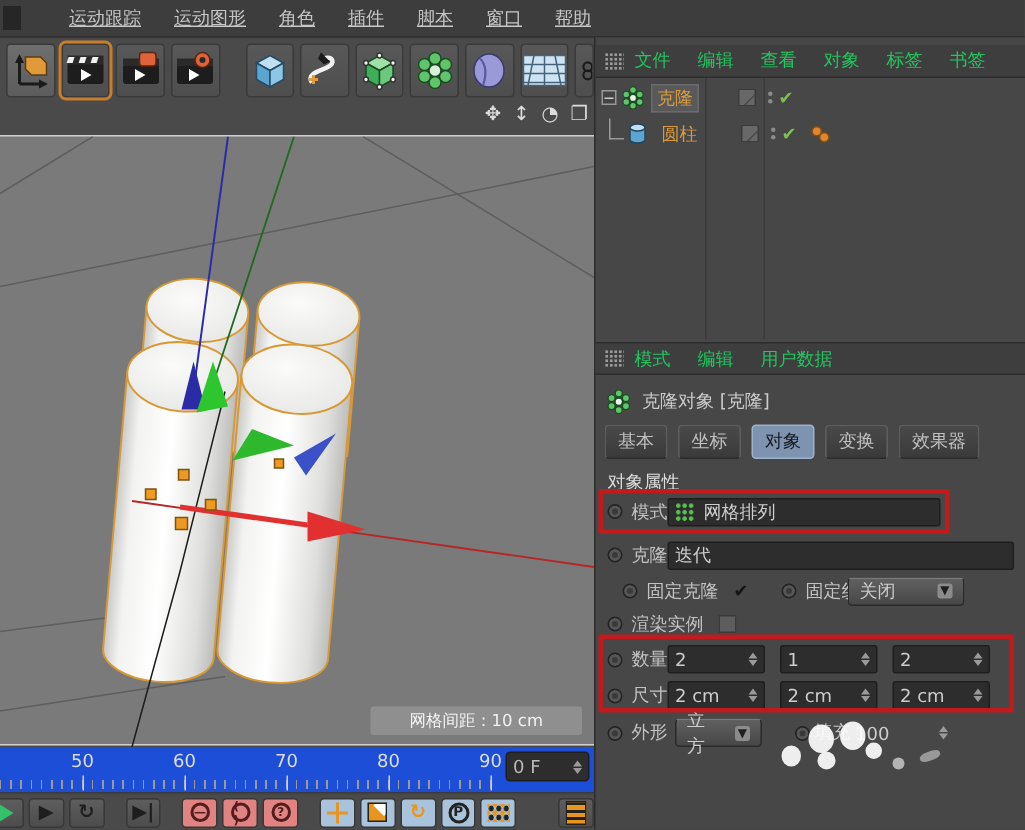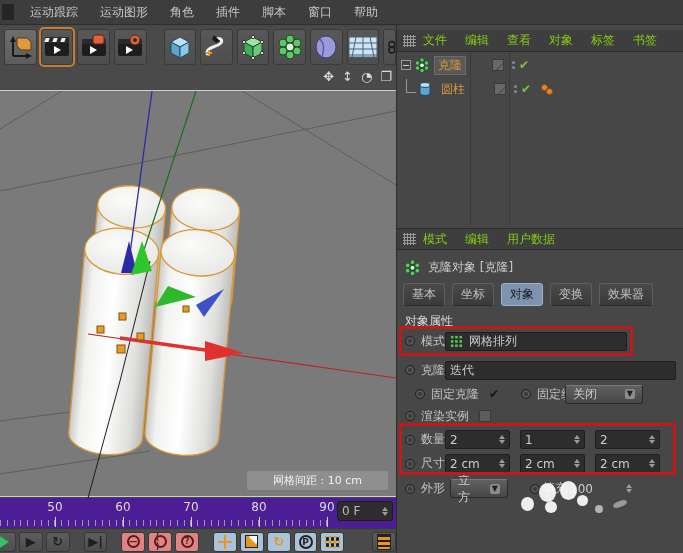--- a/index.html
+++ b/index.html
@@ -2,21 +2,21 @@
 <html><head>
 <meta charset="utf-8">
 <style>
   * { margin:0; padding:0; box-sizing:border-box; }
   html,body { width:683px; height:553px; overflow:hidden; background:#474747;
     font-family:"DejaVu Sans","Liberation Sans",sans-serif; font-size:12px; color:#c9c9c9;
     -webkit-font-smoothing:antialiased; }
 
   
   .menubar { position:absolute; left:0; top:0; width:683px; height:25px; background:#3d3d3d;
-    display:flex; align-items:center; gap:22px; padding-left:30px; border-bottom:1px solid #2e2e2e; }
+    display:flex; align-items:center; gap:22px; padding-left:46px; border-bottom:1px solid #2e2e2e;text-decoration:underline; }
   .menubar .menu-item { color:#c6c6c6; cursor:default; }
   .win-chip { position:absolute; left:2px; top:4px; width:12px; height:16px; background:#262626; }
 
   
   .toolbar { position:absolute; left:0; top:26px; width:396px; height:64px; background:#4a4a4a;
     display:flex; align-items:flex-start; gap:4px; padding:3px 0 0 4px; }
   .tool { width:36px; height:36px; background:linear-gradient(#585858,#4e4e4e); border:1px solid #3a3a3a;
     border-radius:3px; display:flex; align-items:center; justify-content:center; position:relative; }
   .tool.sel { outline:2px solid #c77d2e; }
   .tool.first { background:linear-gradient(#6e6e6e,#5c5c5c); }
@@ -30,21 +30,21 @@
     font-size:11px; padding:2px 26px; border-radius:2px; }
   .vp-nav { position:absolute; right:4px; top:-22px; display:flex; gap:8px; color:#dcdcdc; font-size:13px; }
 
   
   .rpanel { position:absolute; left:396px; top:25px; width:287px; height:528px; background:#474747;
     border-left:1px solid #2c2c2c; }
   .strip-menu { position:absolute; left:0; width:287px; height:22px; background:#3e3e3e;
     display:flex; align-items:center; gap:18px; padding-left:26px; border-bottom:1px solid #2c2c2c; }
   .hatch { position:absolute; left:6px; width:13px; height:12px;
     background:radial-gradient(#9a9a9a 1px, transparent 1.2px); background-size:3px 3px; }
-  .strip-menu .menu-item { color:#84cc16; }
+  .strip-menu .menu-item { color:#22c55e; }
 
   .om-divider { position:absolute; top:27px; height:174px; width:1px; background:#3a3a3a; }
   .om-row { position:absolute; left:0; width:287px; height:22px; display:flex; align-items:center; }
   .om-label { color:#d99a3c; padding:0 3px; }
   .om-label.sel { background:rgba(255,255,255,.10); border:1px solid #6b6b6b; }
   .expander { width:10px; height:10px; border:1px solid #999; margin-left:4px; position:relative; background:#444; }
   .expander::after { content:""; position:absolute; left:1px; right:1px; top:4px; height:1px; background:#ccc; }
   .tree-elbow { width:10px; height:14px; border-left:1px solid #999; border-bottom:1px solid #999; margin:0 2px 6px 9px; }
   .layer-sq { width:12px; height:12px; background:#686868; border:1px solid #3a3a3a; position:relative; overflow:hidden; }
   .layer-sq::after { content:""; position:absolute; left:-2px; top:5px; width:20px; height:1px; background:#4a4a4a; transform:rotate(-45deg); }
@@ -78,21 +78,21 @@
   .checkmark { color:#141414; font-weight:bold; margin-left:10px; }
   .chkbox-empty { width:12px; height:12px; background:#5d5d5d; border:1px solid #3a3a3a; margin-left:10px; }
   .grid-ico { display:inline-block; width:13px; height:13px; margin-right:6px;
     background:radial-gradient(#59c151 1.3px, transparent 1.6px); background-size:4.3px 4.3px; }
   .redbox { position:absolute; border:3px solid #c2191c; pointer-events:none; }
 
   .watermark { position:absolute; pointer-events:none; }
   .watermark i { position:absolute; background:#fdfdfd; border-radius:50%; opacity:.92; }
 
   
-  .timeline { position:absolute; left:0; top:498px; width:396px; height:31px; background:#4c1d95; border-bottom:1px solid #3a3a3a; }
+  .timeline { position:absolute; left:0; top:498px; width:396px; height:31px; background:#1d4ed8; border-bottom:1px solid #3a3a3a; }
   .ruler { position:absolute; left:0; top:0; width:332px; height:31px; }
   .ruler .minor { position:absolute; left:0; right:0; bottom:3px; height:6px;
     background:repeating-linear-gradient(90deg,#9a9a9a 0 1px,transparent 1px 6.8px); }
   .tick-num { position:absolute; top:2px; width:30px; text-align:center; color:#dddddd; font-size:12px; }
   .tick-major { position:absolute; bottom:2px; width:1px; height:10px; background:#cfcfcf; }
   .frame-fld { position:absolute; left:337px; top:3px; width:56px; height:20px; background:#2d2d2d;
     border:1px solid #1e1e1e; border-radius:3px; display:flex; align-items:center; padding:0 4px; color:#b9b9b9; }
 
   
   .transport { position:absolute; left:0; top:530px; width:396px; height:23px; background:#4a4a4a;

